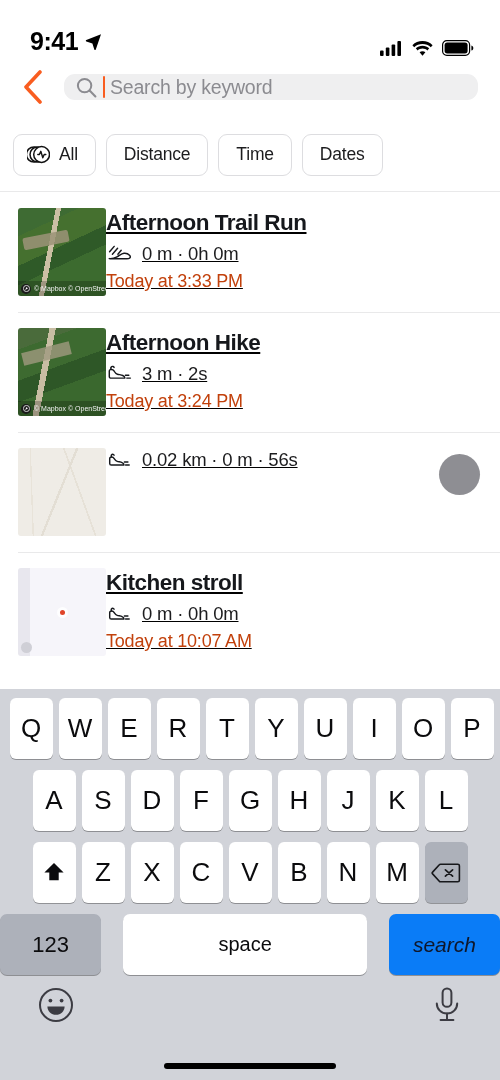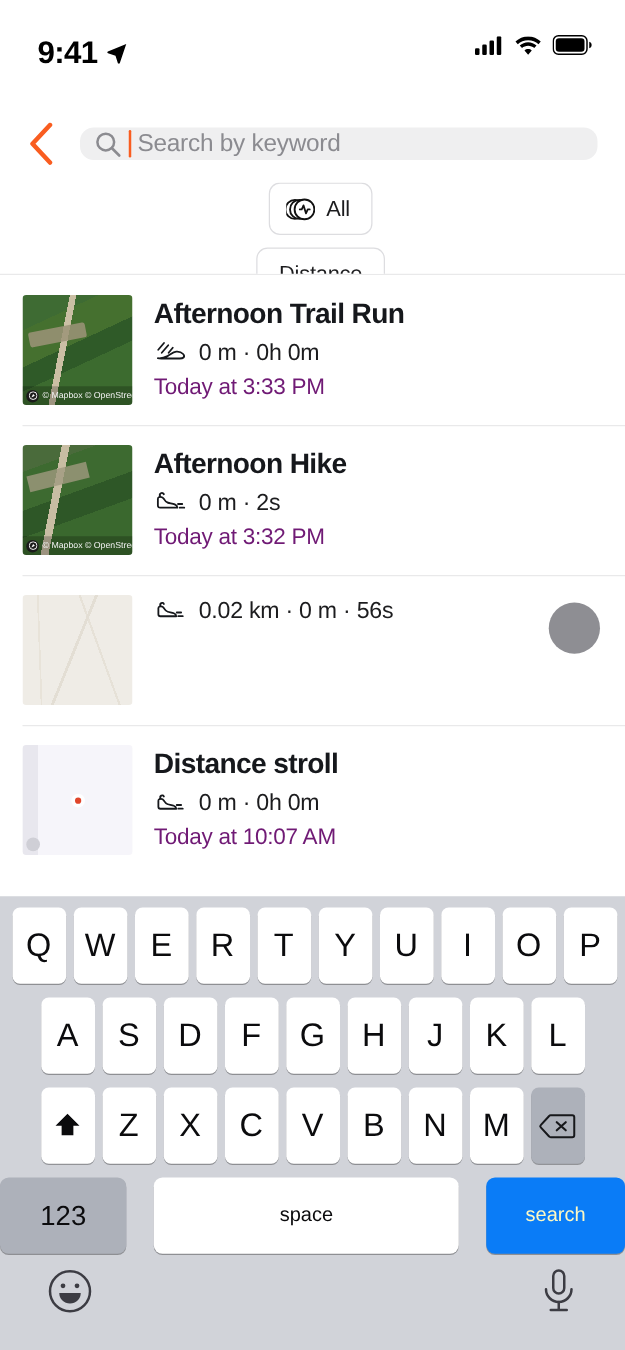--- a/index.html
+++ b/index.html
@@ -6,22 +6,22 @@
   html, body { width:500px; height:1080px; overflow:hidden; }
   body {
     font-family: "Liberation Sans", sans-serif;
     background:#ffffff;
     -webkit-font-smoothing:antialiased;
   }
   .phone { position:relative; width:500px; height:1080px; background:#fff; }
 
   
   .statusbar {
-    height:56px; display:flex; align-items:flex-start;
-    justify-content:space-between; padding:0 26px 0 30px;margin-top:28px;
+    height:56px; display:flex; align-items:flex-end;
+    justify-content:space-between; padding:0 26px 0 30px;
   }
   .sb-left { display:flex; align-items:center; gap:7px; }
   .sb-time { font-size:25px; font-weight:700; color:#000; letter-spacing:-0.5px; }
   .sb-loc { display:block; }
   .sb-right { display:flex; align-items:center; gap:9px; }
 
   
   .searchrow {
     height:62px; display:flex; align-items:center; padding:0 22px 0 10px; gap:8px;
   }
@@ -38,35 +38,34 @@
     animation:blink 1.1s steps(1,end) infinite;
   }
   @keyframes blink { 0%,49%{opacity:1} 50%,100%{opacity:1} }
   .ph-text { color:#8b8b90; font-size:19.5px; letter-spacing:-0.2px; margin-left:-1px; }
 
   
   .chips {
     height:74px; display:flex; align-items:center; gap:10px;
     padding:0 0 0 13px; overflow:hidden; white-space:nowrap;
     border-bottom:1px solid #e9e9ea;
-    flex-direction:column;
   }
   .chip {
     height:42px; border:1px solid #dddde0; border-radius:9px; background:#fff;
     display:inline-flex; align-items:center; gap:9px; padding:0 17px;
     font-size:17.5px; color:#1c1c1e; flex:0 0 auto; cursor:pointer;
     letter-spacing:-0.2px;
   }
   .chip.with-icon { padding-left:13px; }
 
   
   .list { }
   .row {
-    display:flex; align-items:flex-start; gap:17px;
-    padding:16px 20px 16px 18px; position:relative; cursor:pointer;
+    display:flex; align-items:flex-start; 
+    padding:16px 20px 16px 18px; position:relative; cursor:pointer;text-decoration:underline;
   }
   .row + .row::before {
     content:""; position:absolute; left:18px; right:0; top:0; height:1px; background:#e9e9ea;
   }
   .thumb {
     width:88px; height:88px; border-radius:3px; flex:0 0 88px;
     position:relative; overflow:hidden; background:#ddd;
   }
   .thumb.sat1 {
     background:
@@ -117,21 +116,21 @@
     background:#cfcfd6;
   }
 
   .info { flex:1; min-width:0; padding-top:1px; }
   .title {
     font-size:22.5px; font-weight:700; color:#16181c; letter-spacing:-0.5px;
     line-height:1.25; margin-bottom:6px;
   }
   .stats { display:flex; align-items:flex-start; gap:10px; margin-bottom:6px; }
   .stat-text { font-size:18.5px; color:#1c1c1e; letter-spacing:-0.2px; }
-  .when { font-size:18px; color:#701a75; letter-spacing:-0.2px; }
+  .when { font-size:18px; color:#c2410c; letter-spacing:-0.2px; }
   .avatar {
     width:41px; height:41px; border-radius:50%; background:#8e8e93;
     flex:0 0 41px; margin-top:6px;
   }
 
   
   .keyboard {
     position:absolute; left:0; bottom:0; width:500px; height:391px;
     background:#d1d3d9; padding-top:9px; overflow:hidden;
   }
@@ -144,22 +143,22 @@
     background:#fff; border-radius:6px; height:61px;
     display:flex; align-items:center; justify-content:center;
     font-size:26px; color:#0b0b0d; box-shadow:0 1px 0 rgba(0,0,0,.32);
     cursor:pointer; font-weight:400;
   }
   .krow.r1 .key { width:43px; }
   .krow.r2 .key { width:43px; }
   .krow.r3 .key { width:43px; }
   .key.wide { width:60px; background:#adb1ba; box-shadow:0 1px 0 rgba(0,0,0,.3); }
   .key.num { width:103px; background:#adb1ba; font-size:22px; border-radius:7px; }
-  .key.space { width:248px; font-size:16px; border-radius:7px; }
-  .key.search { width:113px; background:#0a7cf7; color:#fef9c3; font-size:16px; border-radius:7px; }
+  .key.space { width:248px; font-size:20px; border-radius:7px; }
+  .key.search { width:113px; background:#0a7cf7; color:#0f172a; font-size:21px; border-radius:7px;font-style:italic; }
   .bottombar {
     height:78px; display:flex; align-items:flex-start;
     justify-content:space-between; padding:12px 38px 0 38px;
   }
   .home-ind {
     position:absolute; left:50%; bottom:11px; transform:translateX(-50%);
     width:172px; height:6px; background:#000; border-radius:3px;
   }
   svg { display:block; }
 </style>
@@ -291,23 +290,23 @@
       <div class="info">
         <div class="title">Afternoon Hike</div>
         <div class="stats">
           <span>
             <svg width="26" height="20" viewBox="0 0 26 20">
               <path d="M4.3 6.6c1.6-.4 3.1.2 3.9 1.6.8 1.4 1.3 2.5 3.2 3 1.9.5 3.9.6 5.4 1.3 1.3.6 2.1 1.6 2.1 2.6H5.1c-1.1 0-1.8-.6-1.8-1.7V8.1c0-.8.3-1.3 1-1.5z" fill="none" stroke="#16181c" stroke-width="1.45" stroke-linejoin="round"></path>
               <path d="M5.1 6.2c-.5-1.1-.3-2.1.6-2.6.9-.5 1.9-.2 2.4.8" fill="none" stroke="#16181c" stroke-width="1.45" stroke-linecap="round"></path>
               <path d="M19.4 12.2h3.4M20.8 15.1h3.6" fill="none" stroke="#16181c" stroke-width="1.45" stroke-linecap="round"></path>
             </svg>
           </span>
-          <span class="stat-text">0 m · 2s</span>
-        </div>
-        <div class="when">Today at 3:32 PM</div>
+          <span class="stat-text">3 m · 2s</span>
+        </div>
+        <div class="when">Today at 3:24 PM</div>
       </div>
     </div>
 
     <div class="row">
       <div class="thumb light"></div>
       <div class="info">
         <div class="stats">
           <span>
             <svg width="26" height="20" viewBox="0 0 26 20">
               <path d="M4.6 8.2c1.5-.4 2.8.1 3.6 1.4.8 1.3 1.3 2.3 3 2.8 1.7.5 3.5.5 4.9 1.2 1.2.5 1.9 1.5 1.9 2.4H5.3c-1 0-1.6-.6-1.6-1.6V9.5c0-.7.3-1.1.9-1.3z" fill="none" stroke="#16181c" stroke-width="1.45" stroke-linejoin="round"></path>
@@ -320,21 +319,21 @@
       </div>
       <div class="avatar"></div>
     </div>
 
     <div class="row">
       <div class="thumb pale">
         <span class="dot"></span>
         <span class="mblogo"></span>
       </div>
       <div class="info">
-        <div class="title">Distance stroll</div>
+        <div class="title">Kitchen stroll</div>
         <div class="stats">
           <span>
             <svg width="26" height="20" viewBox="0 0 26 20">
               <path d="M4.6 8.2c1.5-.4 2.8.1 3.6 1.4.8 1.3 1.3 2.3 3 2.8 1.7.5 3.5.5 4.9 1.2 1.2.5 1.9 1.5 1.9 2.4H5.3c-1 0-1.6-.6-1.6-1.6V9.5c0-.7.3-1.1.9-1.3z" fill="none" stroke="#16181c" stroke-width="1.45" stroke-linejoin="round"></path>
               <path d="M5.4 7.8c-.4-1-.2-1.9.6-2.3.8-.4 1.7-.2 2.1.7" fill="none" stroke="#16181c" stroke-width="1.45" stroke-linecap="round"></path>
               <path d="M18.4 13h3.5M19.6 15.9h3.6" fill="none" stroke="#16181c" stroke-width="1.45" stroke-linecap="round"></path>
             </svg>
           </span>
           <span class="stat-text">0 m · 0h 0m</span>
         </div>

